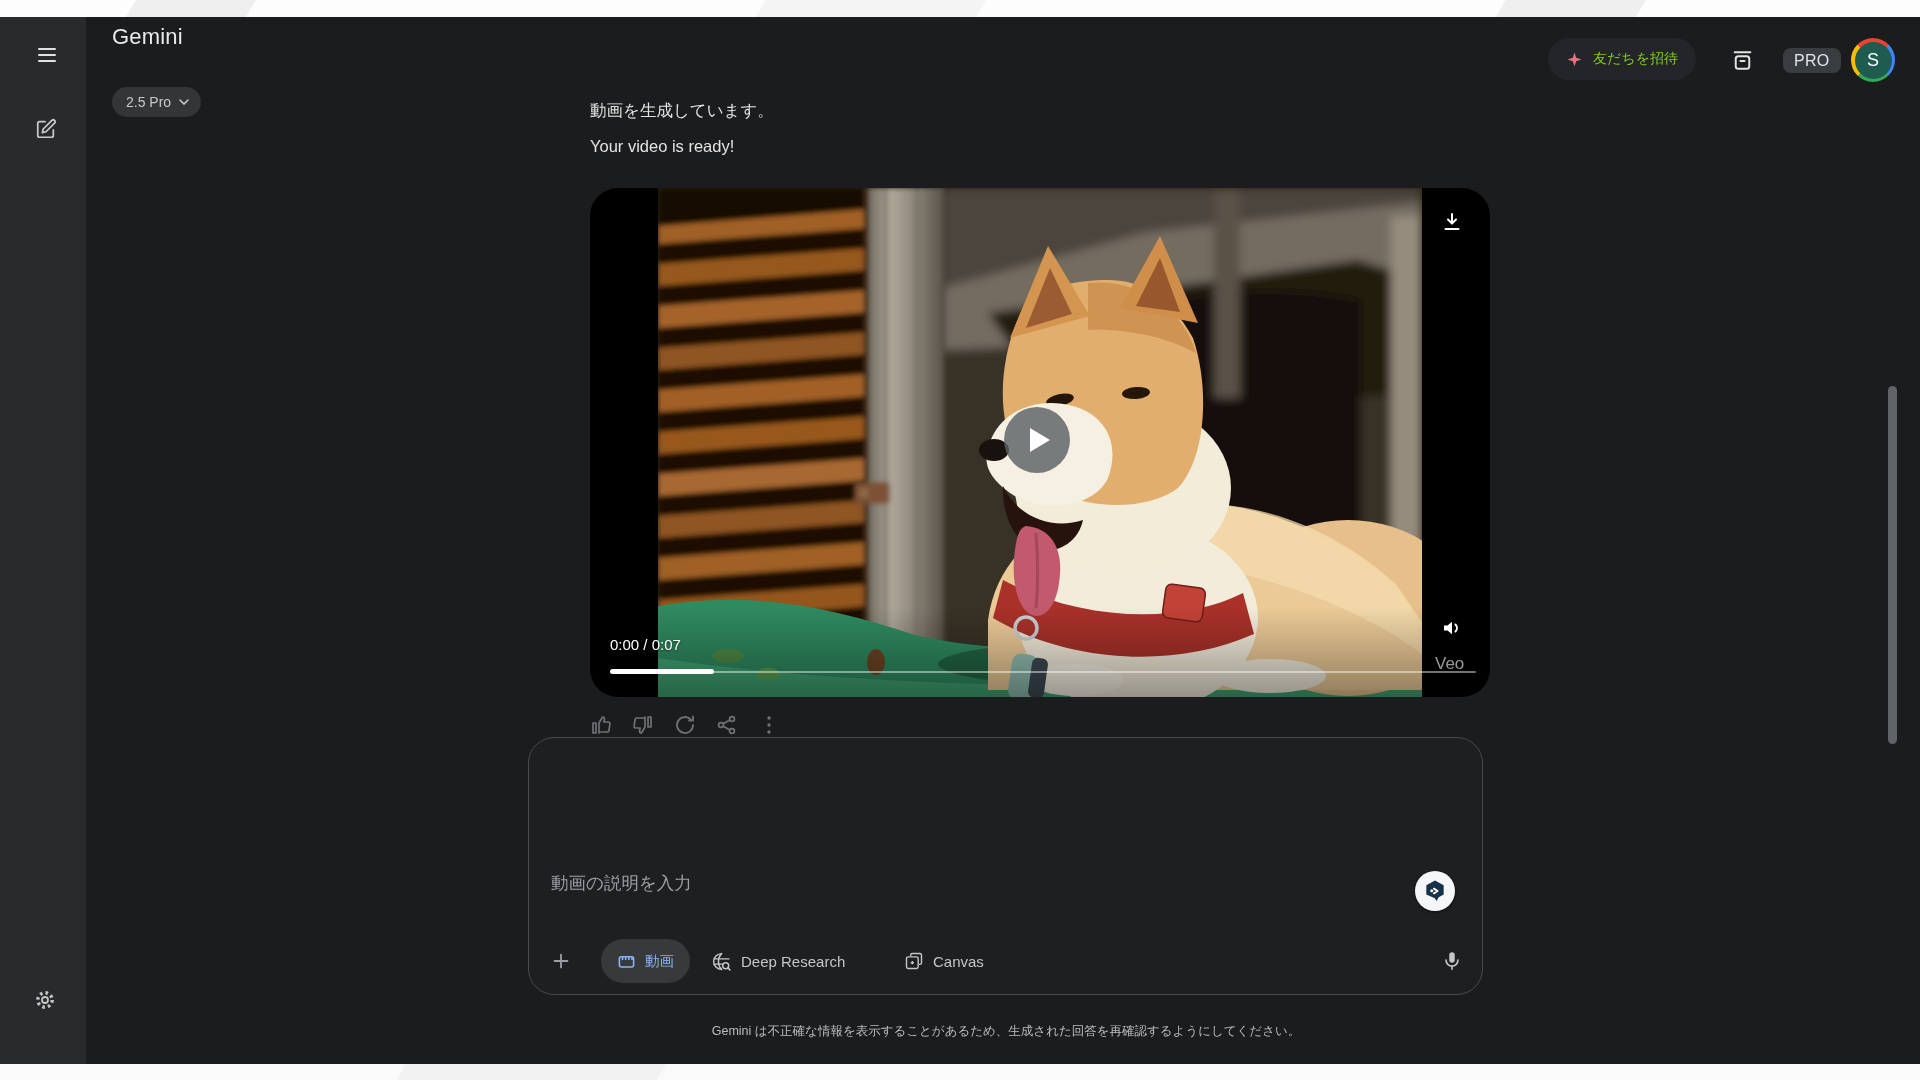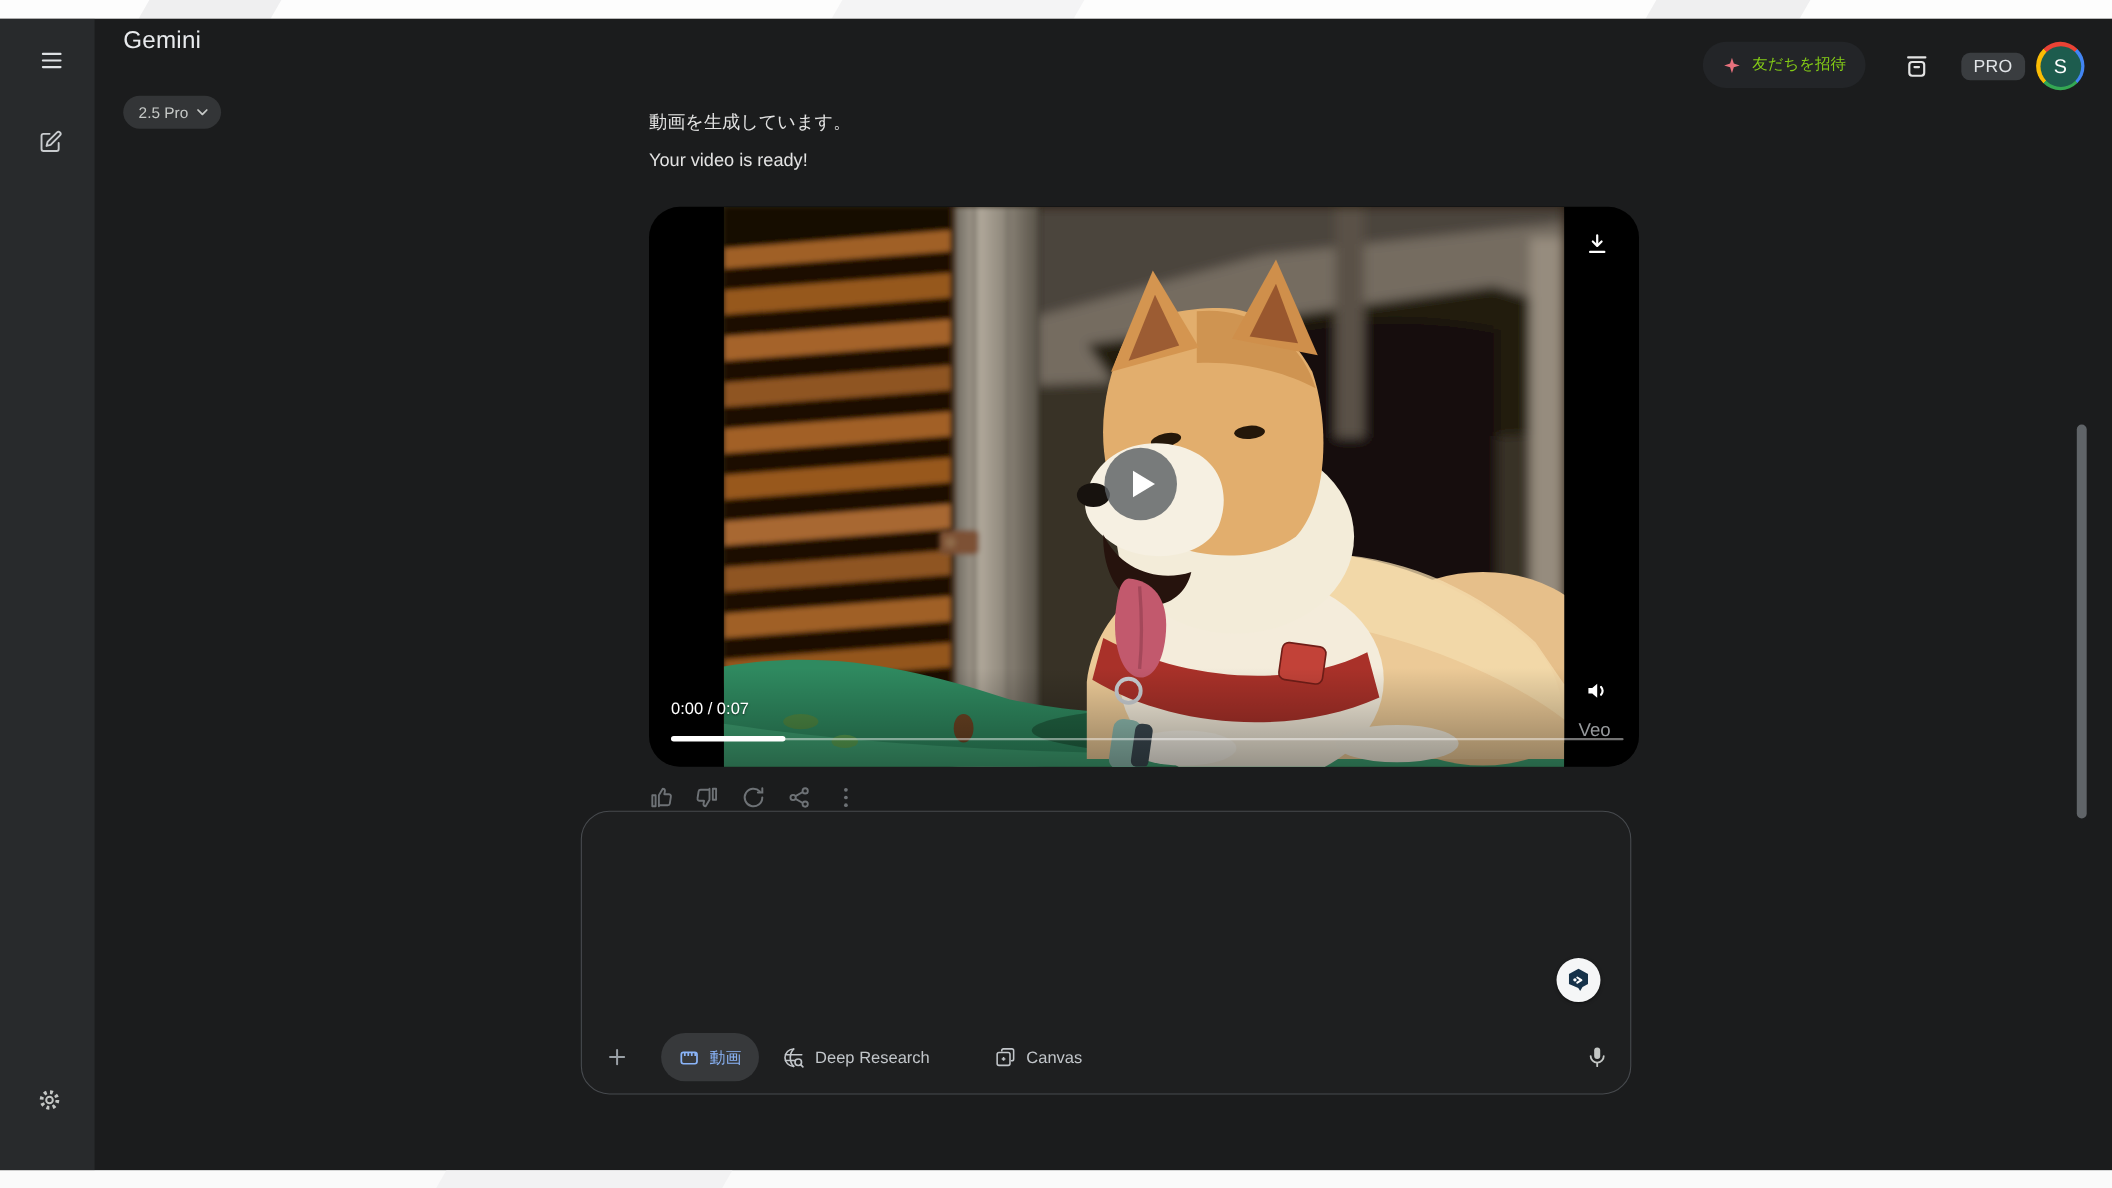--- a/index.html
+++ b/index.html
@@ -304,20 +304,21 @@
         <svg width="24" height="24" viewBox="0 0 24 24" fill="#8a8f94">
           <circle cx="12" cy="5" r="1.7"></circle>
             <circle cx="12" cy="12" r="1.7"></circle>
             <circle cx="12" cy="19" r="1.7"></circle>
         </svg>
       </div>
     </div>
 
     <div id="composer" class="abs">
 
+      <input class="prompt-input" readonly="" placeholder="動画の説明を入力" style="">
 
       <div class="ext-circle">
         <svg width="26" height="26" viewBox="0 0 24 24">
           <path d="M12 2.4l8 4.4v8.4l-4.6 2.6-2 3.4-1.6-2.6-7.8-3.4V6.8z" fill="#16324a"></path>
           <circle cx="9" cy="11.8" r="1.4" fill="#fff"></circle>
           <path d="M11 9.8l3.4 2.2L11 14.2" fill="none" stroke="#fff" stroke-width="1.7" stroke-linecap="round" stroke-linejoin="round"></path>
         </svg>
       </div>
 
       <div class="toolbar">
@@ -358,20 +359,21 @@
         <div class="abs icon-btn" style="left:911px;top:10px;width:24px;height:24px;">
           <svg width="22" height="22" viewBox="0 0 24 24">
             <rect x="9" y="2.5" width="6" height="11.5" rx="3" fill="#c4c7c5"></rect>
             <path d="M5.5 11a6.5 6.5 0 0 0 13 0" fill="none" stroke="#c4c7c5" stroke-width="1.8" stroke-linecap="round"></path>
             <path d="M12 17.8V21" stroke="#c4c7c5" stroke-width="1.8" stroke-linecap="round"></path>
           </svg>
         </div>
       </div>
     </div>
 
+    <div class="abs footer">Gemini は不正確な情報を表示することがあるため、生成された回答を再確認するようにしてください。</div>
 
     <div class="abs scroll-thumb"></div>
   </div>
 
   <div class="abs strip-bottom">
     <div class="strip-shape" style="left:400px;width:260px;background:#f2f2f3;"></div>
   </div>
 </div>
 
 </body></html>

